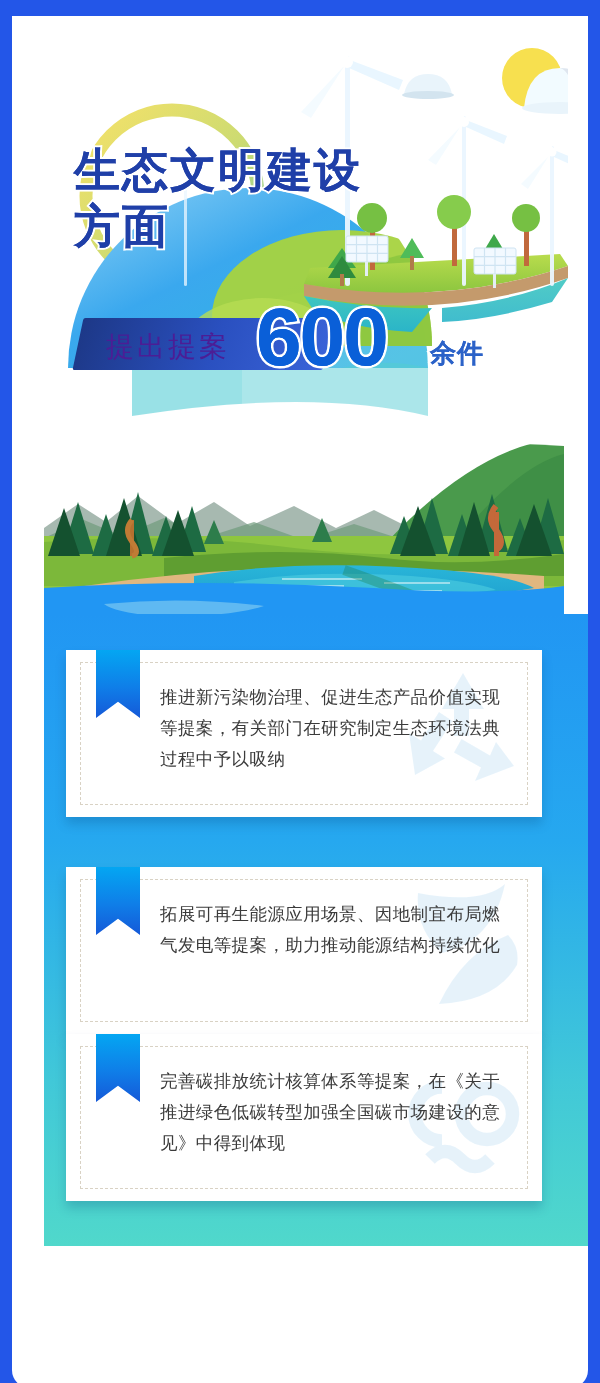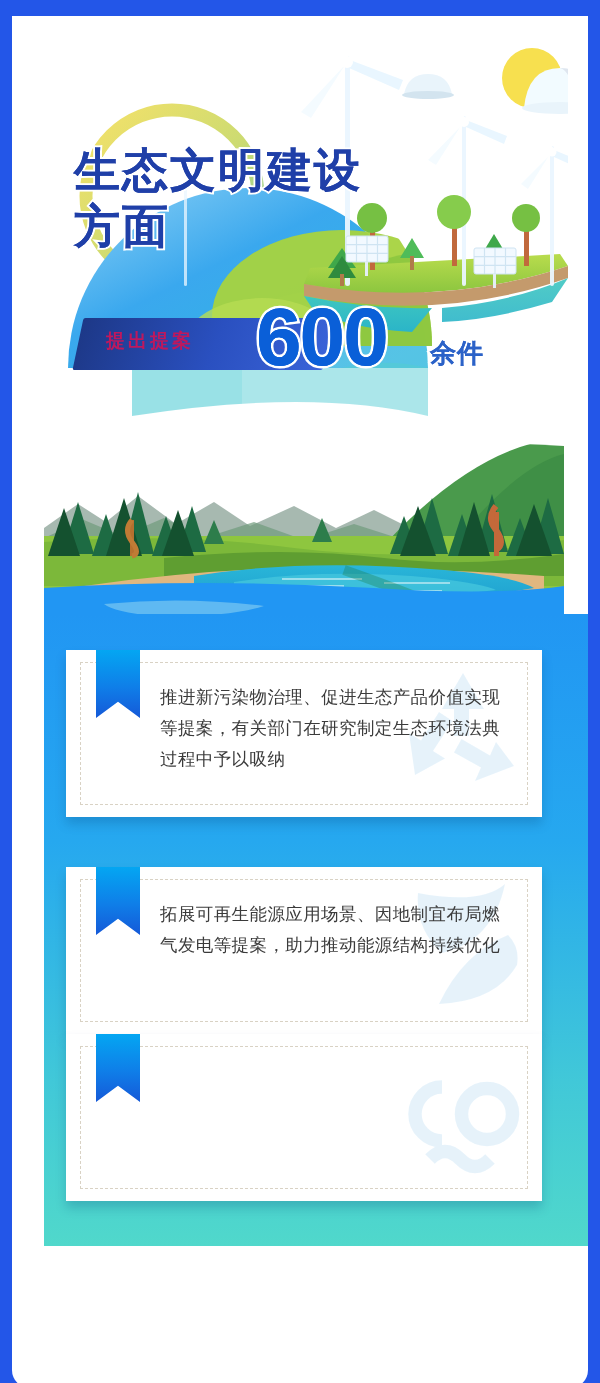--- a/index.html
+++ b/index.html
@@ -54,21 +54,21 @@
     width:440px; height:52px;
   }
   #badge-para {
     position:absolute; left:0; top:0; width:250px; height:52px;
     background:linear-gradient(100deg,#1d3887 0%,#2a50c0 55%,#3a63d8 100%);
     transform:skewX(-12deg);
     border-radius:2px;
   }
   #badge-label {
     position:absolute; left:28px; top:10px;
-    font-size:19px; font-weight:bold; color:#be185d;
+    font-size:28px; font-weight:normal; color:#4c1d95;
     letter-spacing:3px;
   }
   #badge-number {
     position:absolute; left:178px; top:-22px;
     font-size:82px; font-weight:bold; line-height:82px;
     color:#0a5fd8;
     -webkit-text-stroke:5px #ffffff;
     paint-order:stroke fill;
     letter-spacing:-2px;
   }
@@ -392,17 +392,18 @@
       <div class="card" id="card2">
         <div class="card-inner"></div>
         <div class="ribbon"></div>
         <svg class="wm" viewBox="0 0 100 100">
           <g fill="none" stroke="#cfe7f7" stroke-width="9">
             <path d="M36 30 A18 18 0 1 0 36 66"></path>
             <circle cx="66" cy="48" r="17"></circle>
             <path d="M28 78 q10 -10 20 0 q10 10 20 0"></path>
           </g>
         </svg>
+        <div class="card-text">完善碳排放统计核算体系等提案，在《关于推进绿色低碳转型加强全国碳市场建设的意见》中得到体现</div>
       </div>
     </div>
 
   </div>
 </div>
 
 </body></html>

